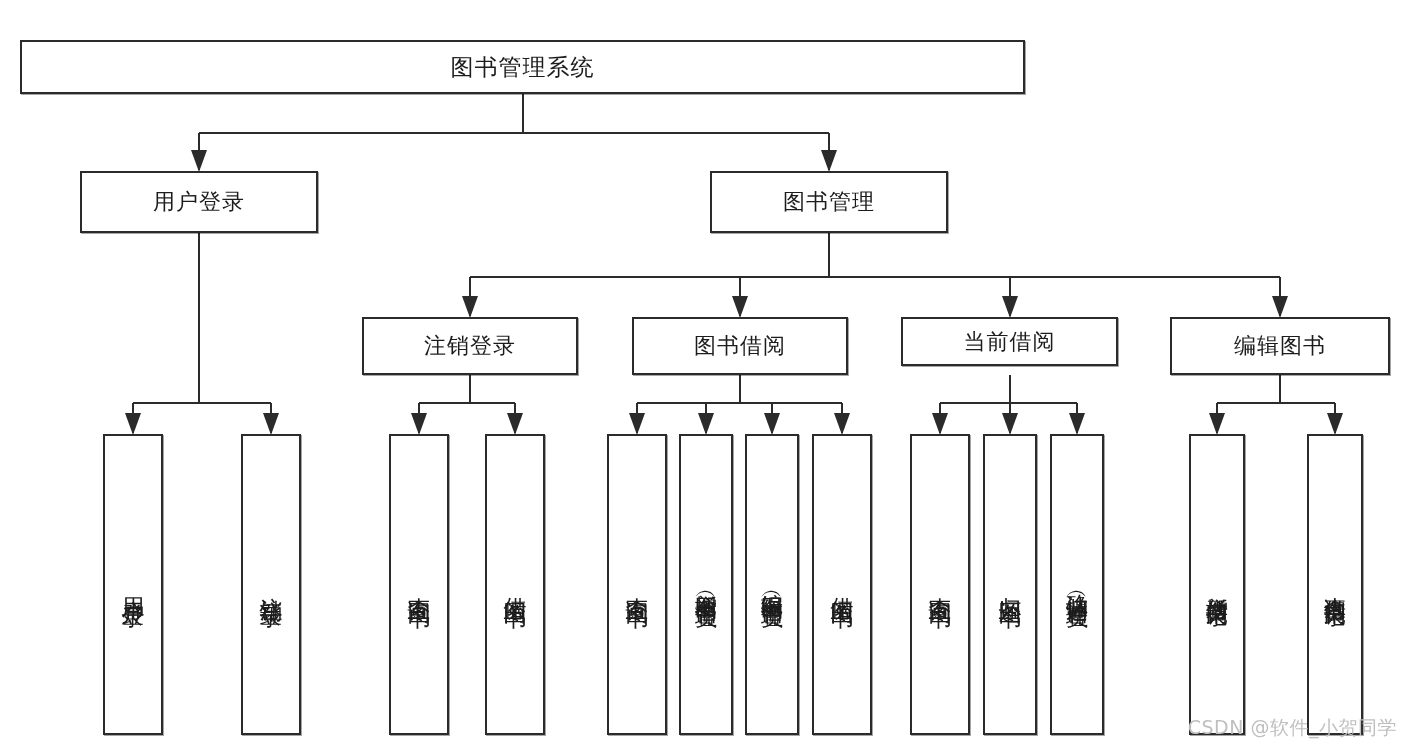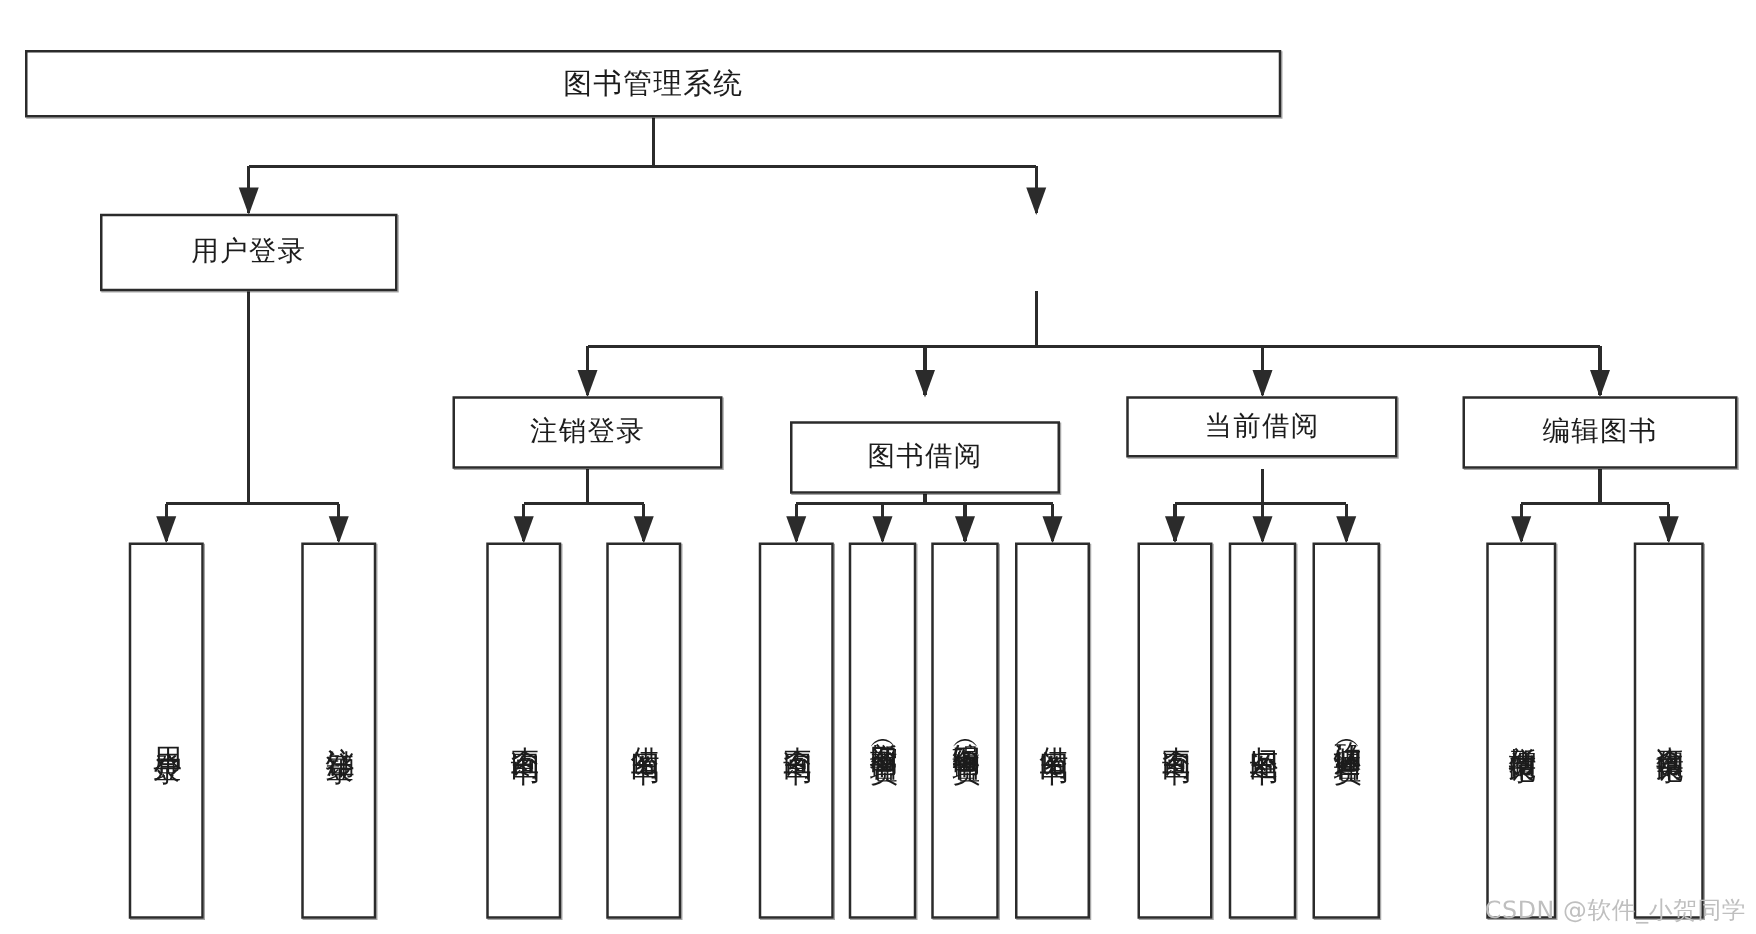--- a/index.html
+++ b/index.html
@@ -126,25 +126,28 @@
       <polygon points="1327,413 1343,413 1335,435" fill="#2b2b2b"></polygon>
     </svg>
 
   <div class="node root" style="left: 20px; top: 14px; width: 1005px; height: 54px; margin-top: 26px;">
     <span class="lbl">图书管理系统</span>
   </div>
 
   <div class="node" style="left: 80px; top: 171px; width: 238px; height: 62px;">
     <span class="lbl">用户登录</span>
   </div>
+  <div class="node" style="left: 710px; top: 171px; width: 238px; height: 62px;">
+    <span class="lbl">图书管理</span>
+  </div>
 
   <div class="node" style="left: 362px; top: 317px; width: 216px; height: 58px;">
     <span class="lbl">注销登录</span>
   </div>
-  <div class="node" style="left: 632px; top: 317px; width: 216px; height: 58px; margin-top: 20px;">
+  <div class="node" style="left: 632px; top: 317px; width: 216px; height: 58px;">
     <span class="lbl">图书借阅</span>
   </div>
   <div class="node" style="left: 901px; top: 317px; width: 217px; height: 49px;">
     <span class="lbl">当前借阅</span>
   </div>
   <div class="node" style="left: 1170px; top: 317px; width: 220px; height: 58px;">
     <span class="lbl">编辑图书</span>
   </div>
 
   <div class="node leaf" style="left: 103px; top: 434px; width: 60px; height: 301px;">

